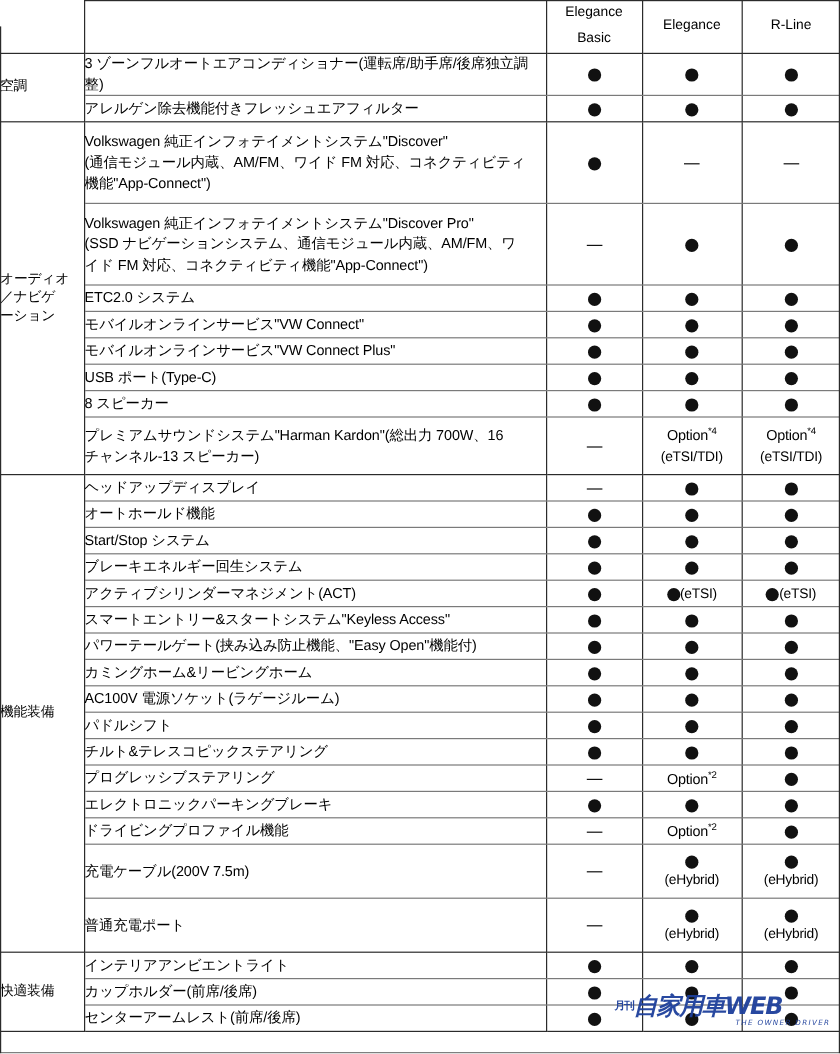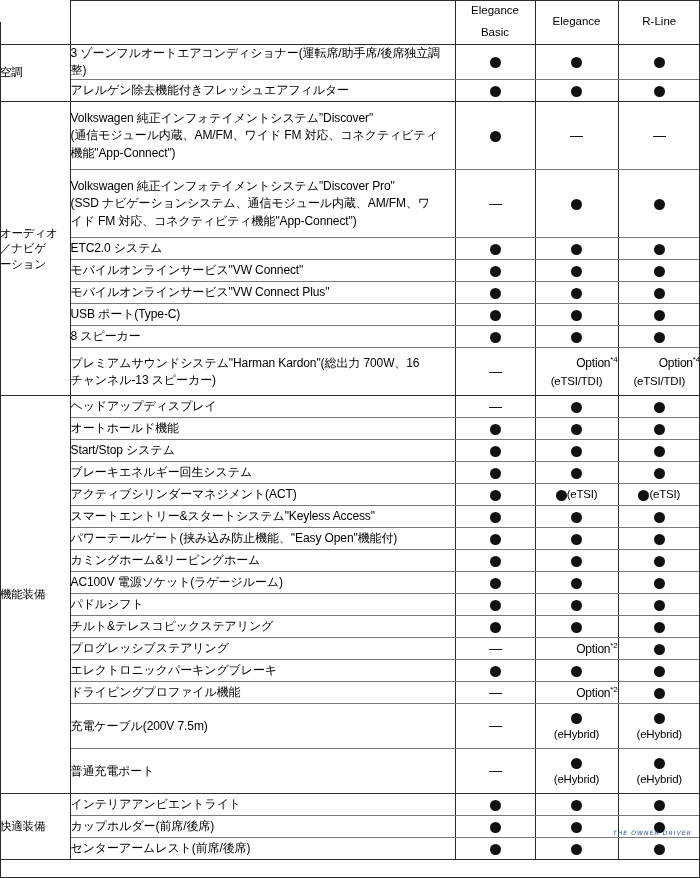--- a/index.html
+++ b/index.html
@@ -110,21 +110,20 @@
     vertical-align: middle;
   }
   .sub {
     display: block;
     font-size: 11.5px;
     line-height: 1.45;
   }
   .opt {
     font-size: 12px;
     line-height: 1.45;
-    text-align: right;
   }
   .opt sup { font-size: 8px; vertical-align: super; }
   .inline-dot-label { white-space: nowrap; font-size: 11.5px; }
   .inline-dot-label .dot { margin-right: 0px; }
 
   
   #sheet .frame-left {
     position: absolute; left: 0; top: 22px; width: 0;
     height: 856px; border-left: 1.6px solid #2b2b2b;
   }
@@ -485,15 +484,18 @@
             <div>センターアームレスト(前席/後席)</div>
           </td>
           <td class="val" style="border-bottom: 1.6px solid rgb(43, 43, 43);"><span class="dot"></span></td>
           <td class="val" style="border-bottom: 1.6px solid rgb(43, 43, 43);"><span class="dot"></span></td>
           <td class="val" style="border-bottom: 1.6px solid rgb(43, 43, 43);"><span class="dot"></span></td>
         </tr>
       </tbody>
   </table>
 
   <div id="watermark">
+    <div class="wm-main">
+      <span class="wm-pre">月刊</span><span>自家用車WEB</span>
+    </div>
     <div class="wm-sub">THE OWNER DRIVER</div>
   </div>
 </div>
 
 </body></html>

